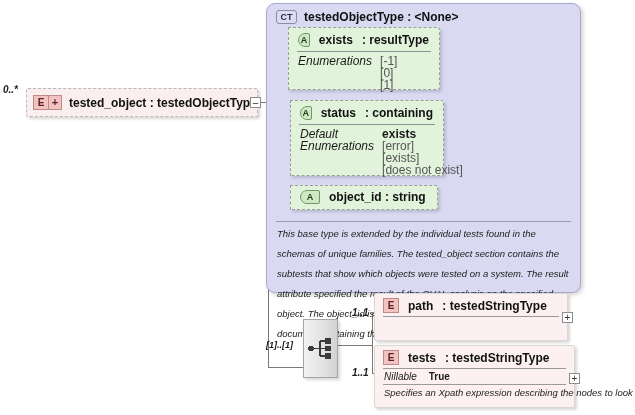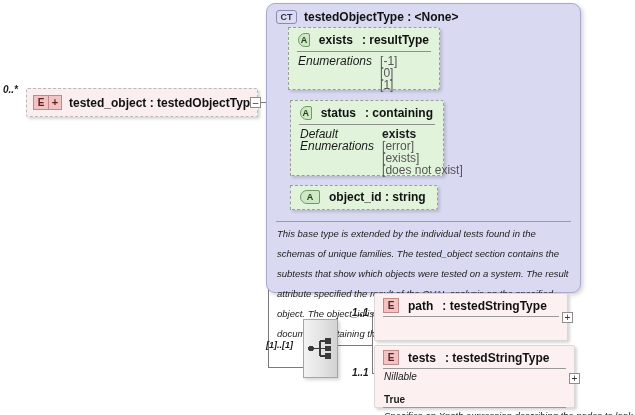--- a/index.html
+++ b/index.html
@@ -141,21 +141,21 @@
   .doc-rule {
     position: absolute;
     border-top: 1px solid #9a9ab5;
   }
 
   
   .row-rule { border-top: 1px solid #9a9a9a; margin: 0 8px; }
   .detail-row {
     padding: 2px 0 2px 9px;
     font-size: 10px;
-    display: flex; gap: 12px; flex-direction: column;
+    display: flex; gap: 12px;
   }
   .detail-row .k { font-style: italic; }
   .detail-row .v { font-weight: bold; }
   .desc-row {
     padding: 2px 8px 3px 9px;
     font-size: 9.5px;
     font-style: italic;
     color: #222;
     white-space: nowrap;
   }

